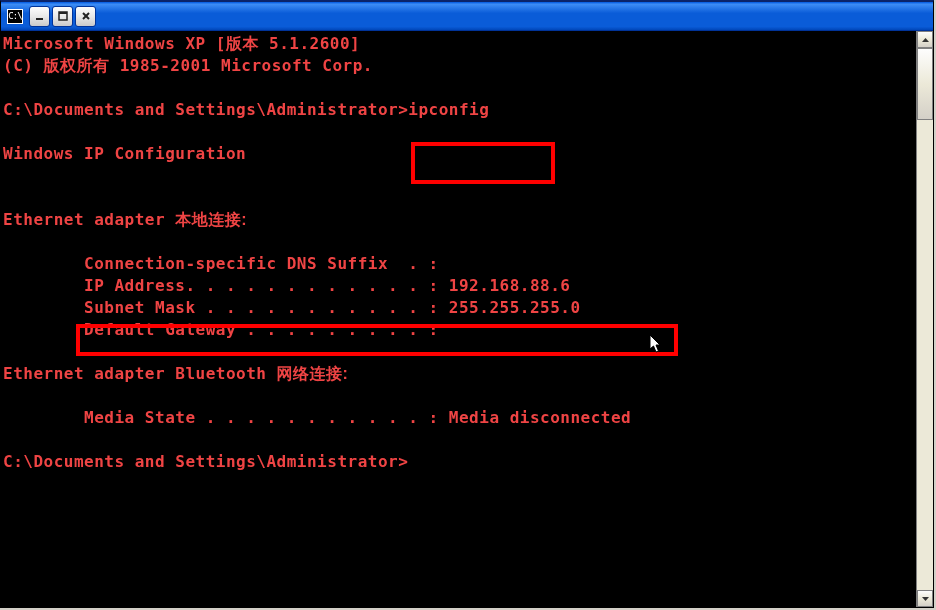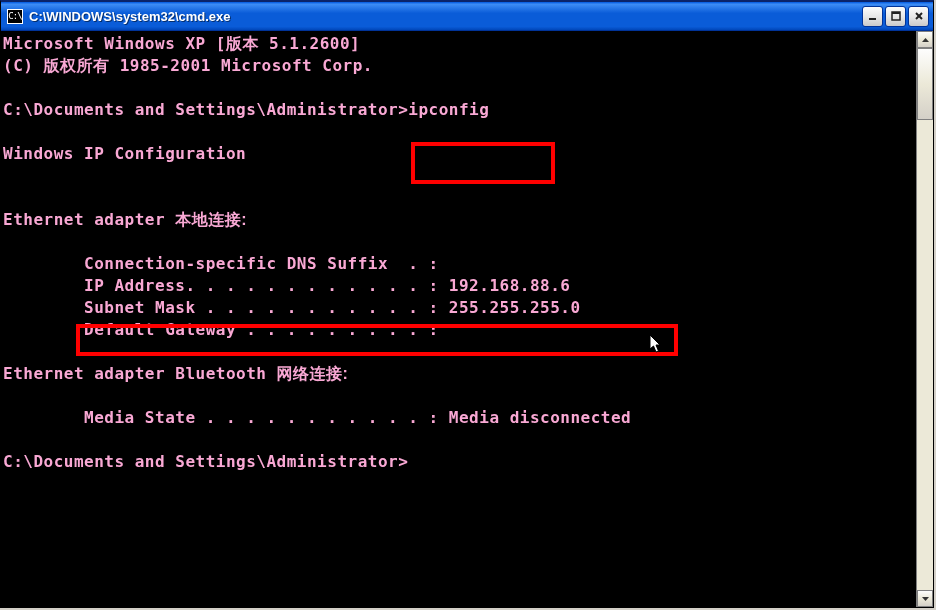--- a/index.html
+++ b/index.html
@@ -80,21 +80,21 @@
     }
     .terminal-wrap {
       flex: 1;
       display: flex;
       background: #000;
       position: relative;
     }
     .terminal {
       flex: 1;
       background: #000;
-      color: #f9a8d4;
+      color: #ef4444;
       font-family: "MS Gothic","Lucida Console","Consolas", monospace;
       font-size: 16px;
       font-weight: bold;
       line-height: 22px;
       padding: 2px 0 0 2px;
       white-space: pre;
       letter-spacing: 0.5px;
       position: relative;
       overflow: hidden;
     }
@@ -160,21 +160,20 @@
       top:303px;
       pointer-events:none;
     }
   </style>
 </head>
 <body>
 
 <div class="window">
   <div class="titlebar">
     <div class="cmd-icon">C:\</div>
-    <div class="title">C:\WINDOWS\system32\cmd.exe</div>
     <div class="win-buttons">
       <div class="win-btn">
         <svg width="10" height="10" viewBox="0 0 10 10">
             <rect x="1" y="7" width="7" height="2" fill="#222"></rect>
           </svg>
       </div>
       <div class="win-btn">
         <svg width="10" height="10" viewBox="0 0 10 10">
             <rect x="1" y="1" width="8" height="8" fill="none" stroke="#222" stroke-width="1.5"></rect>
             <rect x="1" y="1" width="8" height="2" fill="#222"></rect>

